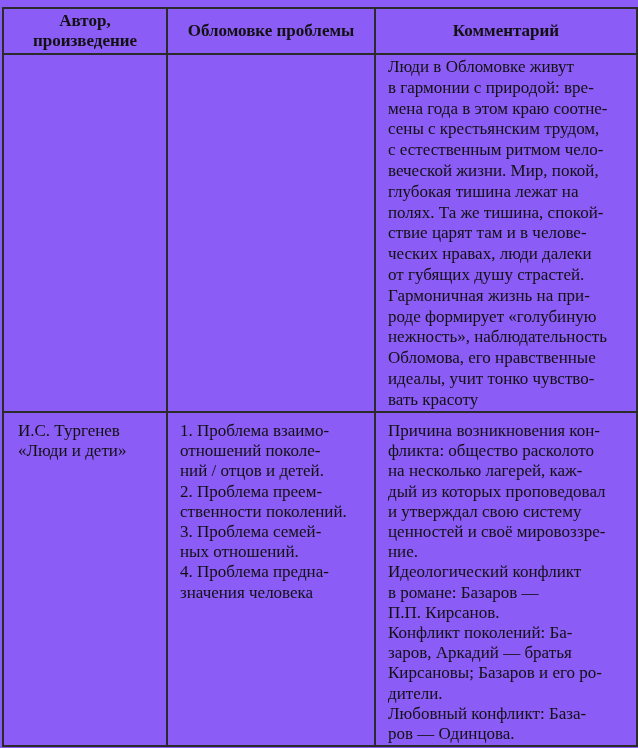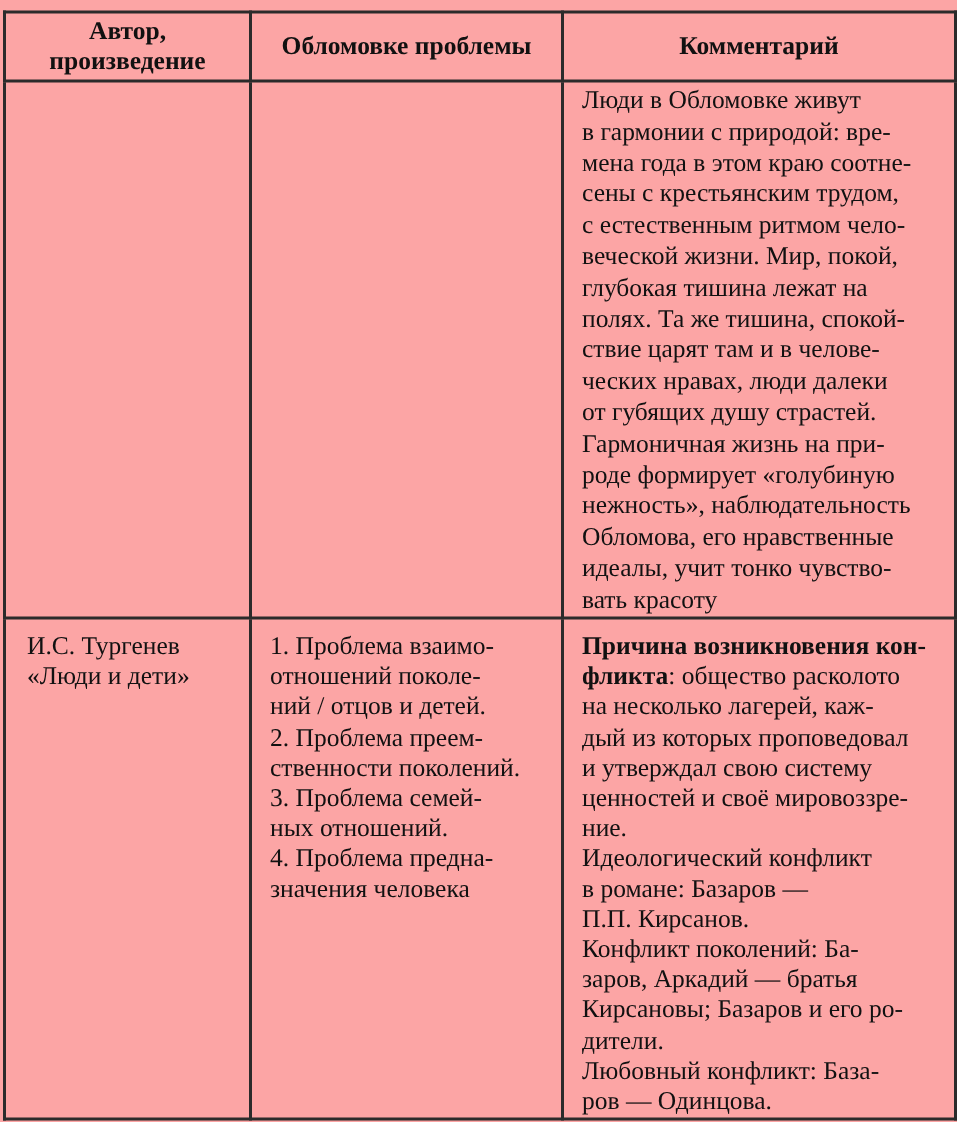--- a/index.html
+++ b/index.html
@@ -4,21 +4,21 @@
 <style>
   html, body {
     margin: 0;
     padding: 0;
     background: #ffffff;
   }
   .page {
     position: relative;
     width: 638px;
     height: 748px;
-    background: #fca5a5;
+    background: #8b5cf6;
     font-family: "Liberation Serif", "DejaVu Serif", serif;
     color: #111111;
     overflow: hidden;
   }
   table.lit-table {
     position: absolute;
     left: 2px;
     top: 7px;
     width: 634px;
     border-collapse: collapse;
@@ -46,21 +46,21 @@
   .lit-table td {
     font-size: 17px;
     white-space: pre;
     padding: 2px 6px 0 12px;
   }
   tr.row1 { height: 358px; }
   tr.row2 { height: 334px; }
   tr.row1 td { line-height: 20.8px; padding-top: 2px; border-radius: 22px; }
   tr.row2 td { line-height: 20.2px; padding-top: 8px; }
   td.author-cell { padding-left: 14px; }
-  .bold-lead { font-weight: bold; }
+  .bold-lead { font-weight: normal; }
 </style>
 </head>
 <body>
 
 <div class="page">
   <table class="lit-table">
     <colgroup>
       <col class="c1">
         <col class="c2">
         <col class="c3">

